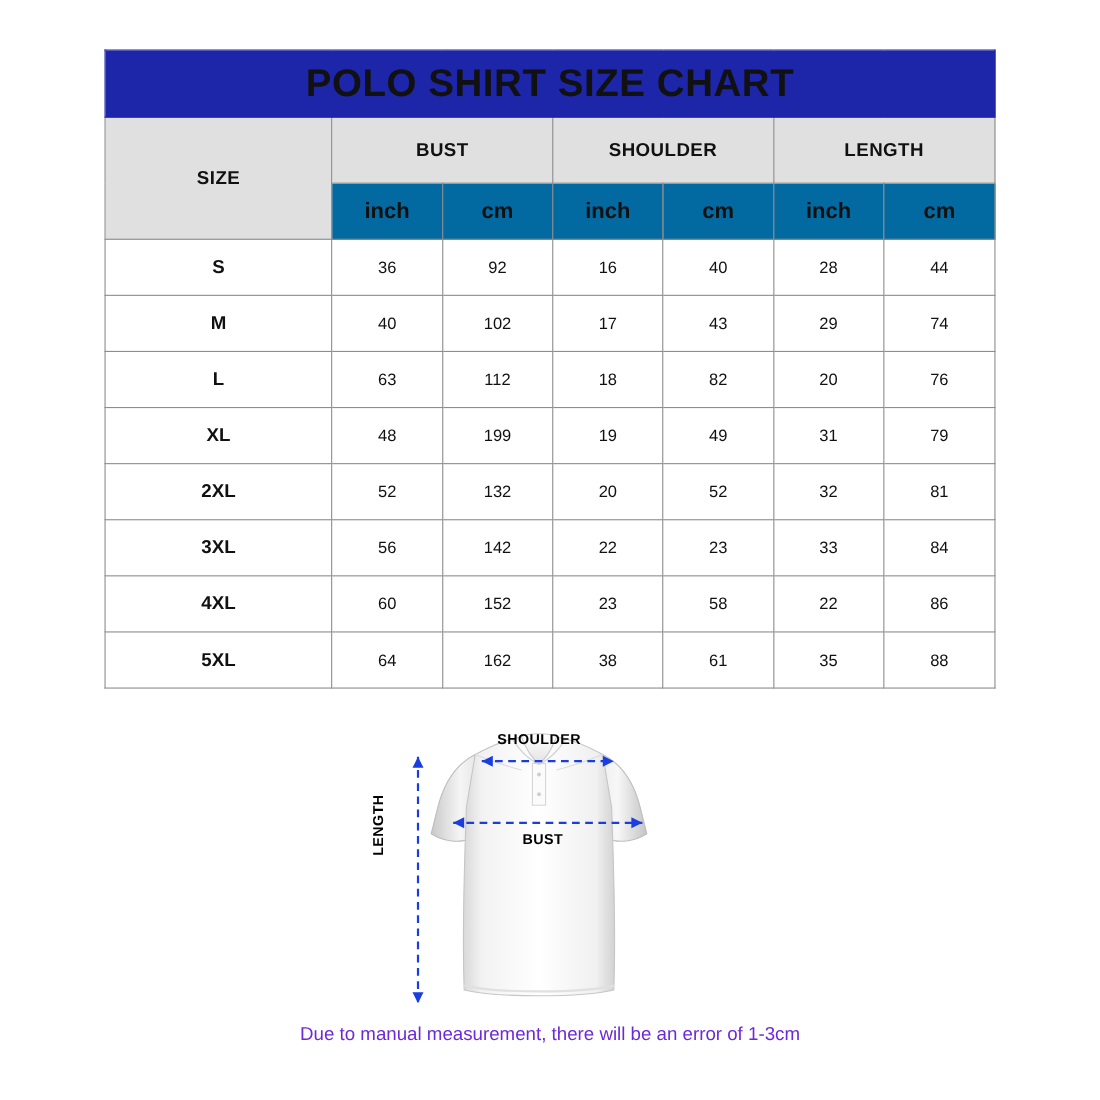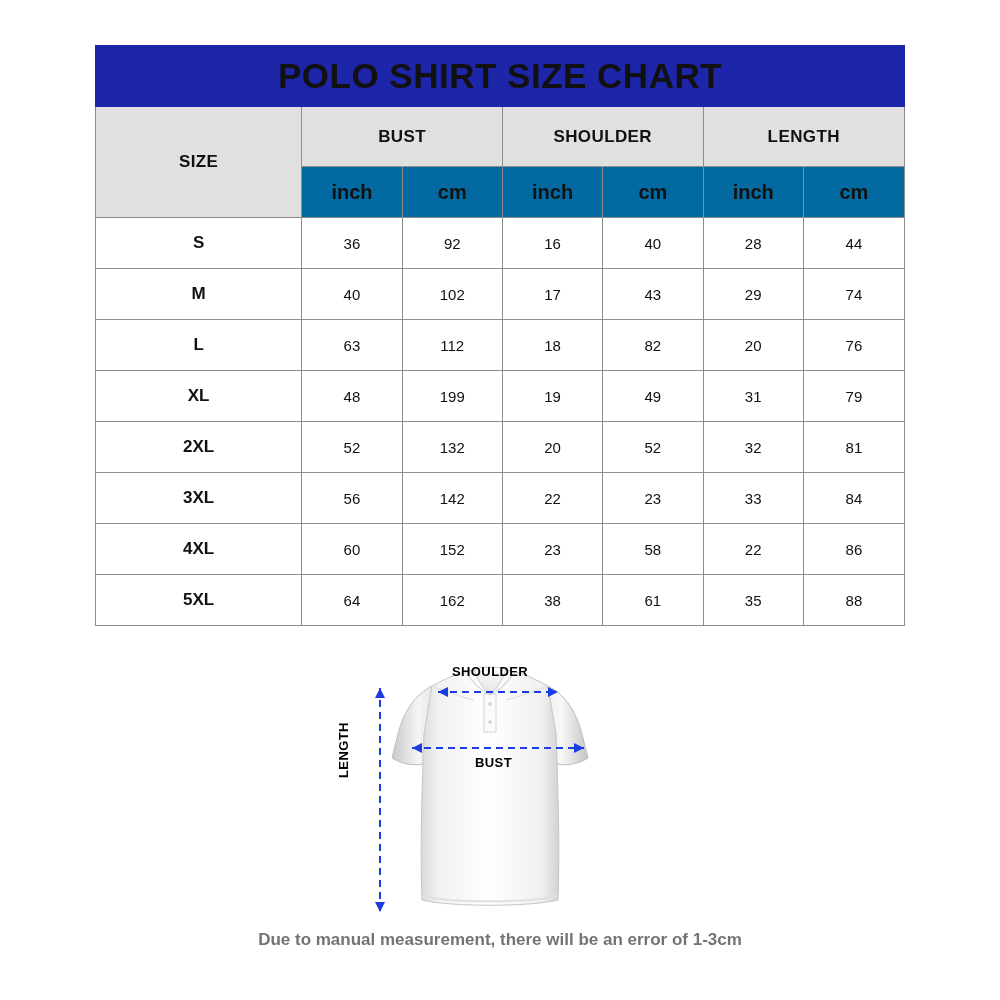--- a/index.html
+++ b/index.html
@@ -105,23 +105,23 @@
     transform: rotate(-90deg);
     transform-origin: left top;
   }
 
   .note {
     position: absolute;
     left: 0;
     top: 930px;
     width: 1000px;
     text-align: center;
-    color: #737373;
+    color: #6d28d9;
     font-size: 17px;
-    font-weight: bold;
+    font-weight: normal;
   }
 </style>
 </head>
 <body>
 
 <div class="page">
 
   <div class="chart-wrap">
     <table class="size-chart">
       <colgroup>

